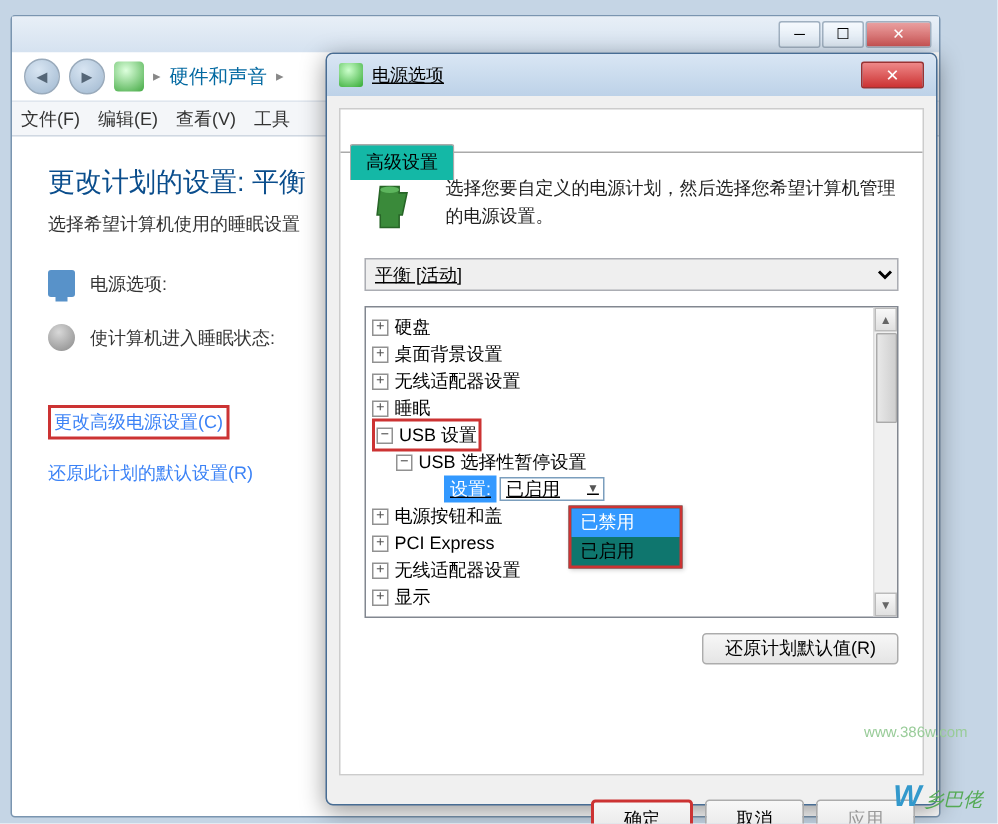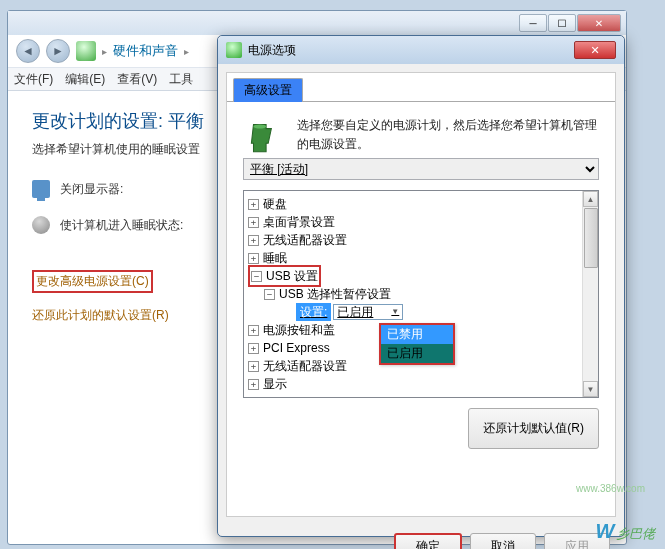--- a/index.html
+++ b/index.html
@@ -22,36 +22,36 @@
     .main-content { padding: 18px 24px; }
     .page-title { font-size: 18px; color: #0a4d8c; margin-bottom: 8px; }
     .page-desc { font-size: 12px; color: #333; margin-bottom: 22px; }
     
     .setting-row { display: flex; align-items: center; gap: 10px; margin-bottom: 18px; font-size: 12px; color: #333; }
     .setting-icon { width: 18px; height: 18px; }
     .icon-monitor { background: #5892c9; border-radius: 2px; position: relative; }
     .icon-monitor::after { content:''; position:absolute; bottom:-3px; left:5px; width:8px; height:3px; background:#5892c9; }
     .icon-sleep { background: radial-gradient(circle at 40% 30%, #d8d8d8, #888); border-radius: 50%; }
     
-    .link { color: #a16207; font-size: 12px; text-decoration: none; display: block; margin-bottom: 14px; cursor: pointer; }
+    .link { color: #3b82f6; font-size: 12px; text-decoration: none; display: block; margin-bottom: 14px; cursor: pointer; }
     .red-box { border: 2px solid #c33; padding: 1px 2px; display: inline-block; }
     
     
     .dialog { position: absolute; top: 35px; left: 217px; width: 408px; height: 502px; background: #f0f0f0; border: 1px solid #486d94; box-shadow: 0 4px 16px rgba(0,0,0,0.4); border-radius: 5px; }
     .dialog-titlebar { height: 28px; background: linear-gradient(#d9e6f4, #bdd2e8); display: flex; align-items: center; padding: 0 8px; border-radius: 5px 5px 0 0; }
     .dialog-icon { width: 16px; height: 16px; background: radial-gradient(circle at 40% 30%, #cfc, #3a3); border-radius: 2px; margin-right: 6px; }
-    .dialog-title { font-size: 12px; flex: 1; }
+    .dialog-title { font-size: 12px; flex: 1; text-decoration: underline; }
     .dialog-close { width: 42px; height: 18px; background: linear-gradient(#e88,#c33); border-radius: 2px; color:#fff; display:flex; align-items:center; justify-content:center; font-size:11px; border:1px solid #933; cursor:pointer; }
     
     .dialog-body { background: #fff; margin: 8px; border: 1px solid #ccc; height: 445px; padding: 4px 0 0 0; }
     .tab-strip { display: flex; padding: 0 6px; }
-    .tab { background: #3b82f6; border: 1px solid #aaa; border-bottom: none; padding: 3px 10px; font-size: 12px; border-radius: 2px 2px 0 0; position: relative; top: 1px; z-index: 2; }
+    .tab { background: #14b8a6; border: 1px solid #aaa; border-bottom: none; padding: 3px 10px; font-size: 12px; border-radius: 2px 2px 0 0; position: relative; top: 19px; z-index: 2; }
     .tab-content { border-top: 1px solid #aaa; padding: 14px 16px 8px 16px; height: 415px; display: flex; flex-direction: column; }
     
-    .desc-row { display: flex; gap: 12px; margin-bottom: 0; }
+    .desc-row { display: flex; gap: 12px; margin-bottom: 14px; }
     .big-icon { width: 42px; height: 42px; flex-shrink: 0; }
     .big-icon svg { width: 100%; height: 100%; }
     .desc-text { font-size: 12px; line-height: 1.6; color: #222; }
     
     .plan-select { width: 100%; font-size: 12px; padding: 2px; border: 1px solid #abadb3; margin-bottom: 10px; text-decoration: underline; }
     
     .tree-container { border: 1px solid #828790; height: 208px; overflow: hidden; padding: 4px; font-size: 12px; position: relative; background: #fff; }
     .tree-scroll { position: absolute; right: 0; top: 0; width: 16px; height: 100%; background: #f0f0f0; border-left: 1px solid #ddd; }
     .scroll-btn { width: 100%; height: 16px; background: linear-gradient(#f8f8f8,#e0e0e0); border:1px solid #bbb; font-size:8px; display:flex; align-items:center; justify-content:center; color:#666; }
     .scroll-thumb { width: 14px; margin: 0 auto; height: 60px; background: linear-gradient(90deg,#e8e8e8,#cfcfcf); border:1px solid #aaa; border-radius:1px; margin-top:1px; }
@@ -64,21 +64,21 @@
     
     .setting-label { background: #3399ff; color: #fff; padding: 0 4px; }
     .combo { border: 1px solid #7b9ebd; background: #fff; display: inline-flex; align-items: center; padding: 0 3px; height: 16px; margin-left: 2px; }
     .combo-arrow { margin-left: 18px; color: #555; font-size: 8px; }
     
     .dropdown-list { position: absolute; border: 1px solid #767676; background: #0f766e; box-shadow: 1px 1px 3px rgba(0,0,0,0.2); }
     .dropdown-item { padding: 1px 30px 1px 6px; font-size: 12px; }
     .dropdown-item.selected { background: #3399ff; color: #fff; }
     
     .restore-row { display: flex; justify-content: flex-end; margin-top: 10px; }
-    .restore-btn { font-size: 12px; padding: 11px 14px; border: 1px solid #acacac; background: linear-gradient(#f7f7f7,#e5e5e5); border-radius: 3px; cursor: pointer; }
+    .restore-btn { font-size: 12px; padding: 1px 14px; border: 1px solid #acacac; background: linear-gradient(#f7f7f7,#e5e5e5); border-radius: 3px; cursor: pointer; }
     
     .dialog-buttons { display: flex; justify-content: flex-end; gap: 8px; padding: 8px 14px; }
     .dlg-btn { font-size: 12px; padding: 3px 20px; border: 1px solid #acacac; background: linear-gradient(#f7f7f7,#e5e5e5); border-radius: 3px; cursor: pointer; }
     .dlg-btn.ok { border: 2px solid #c33; }
     
     .watermark { position: absolute; bottom: 6px; right: 10px; font-size: 13px; color: #5a5; font-style: italic; }
     .watermark b { color: #39c; font-size: 20px; font-family: Arial; letter-spacing:-2px; }
     .wm-url { position: absolute; bottom: 55px; right: 20px; font-size: 10px; color: #9c9; text-align: right; }
   </style>
 </head>
@@ -102,21 +102,21 @@
     <span>文件(F)</span>
     <span>编辑(E)</span>
     <span>查看(V)</span>
     <span>工具</span>
   </div>
   <div class="main-content">
     <div class="page-title">更改计划的设置: 平衡</div>
     <div class="page-desc">选择希望计算机使用的睡眠设置</div>
     <div class="setting-row">
       <div class="setting-icon icon-monitor"></div>
-      <span>关闭显示器:</span>
+      <span>电源选项:</span>
     </div>
     <div class="setting-row">
       <div class="setting-icon icon-sleep"></div>
       <span>使计算机进入睡眠状态:</span>
     </div>
     <div style="height:18px"></div>
     <span class="red-box">
       <a class="link" style="margin-bottom:0">更改高级电源设置(C)</a>
     </span>
     <div style="height:14px"></div>

